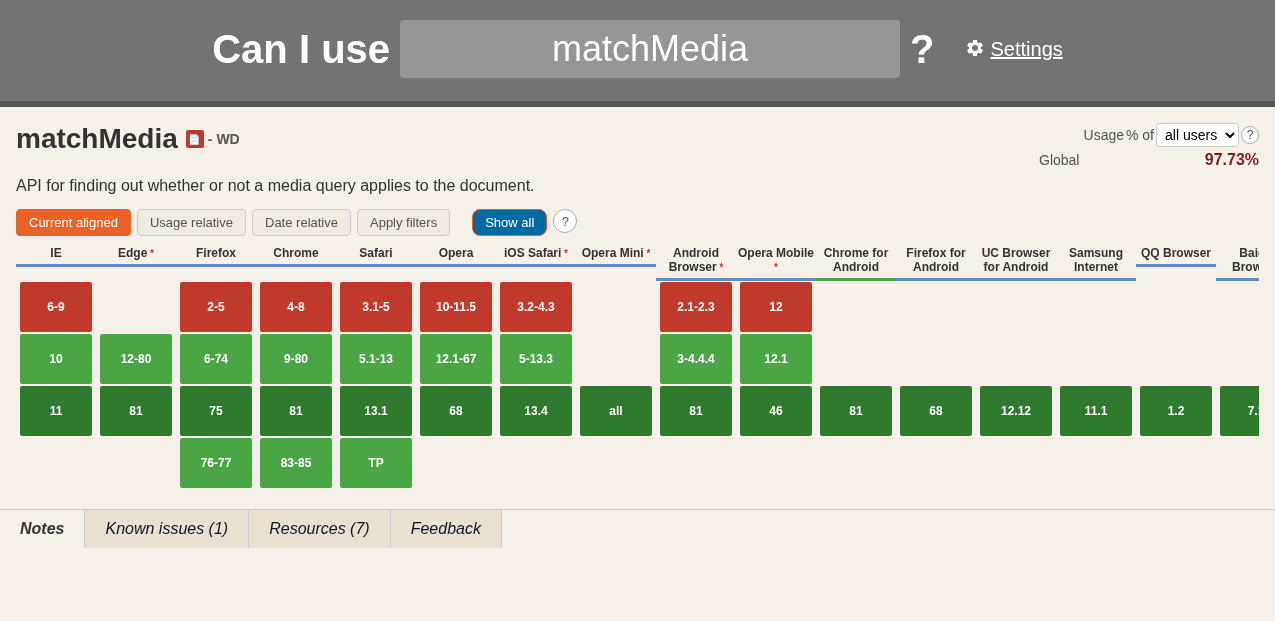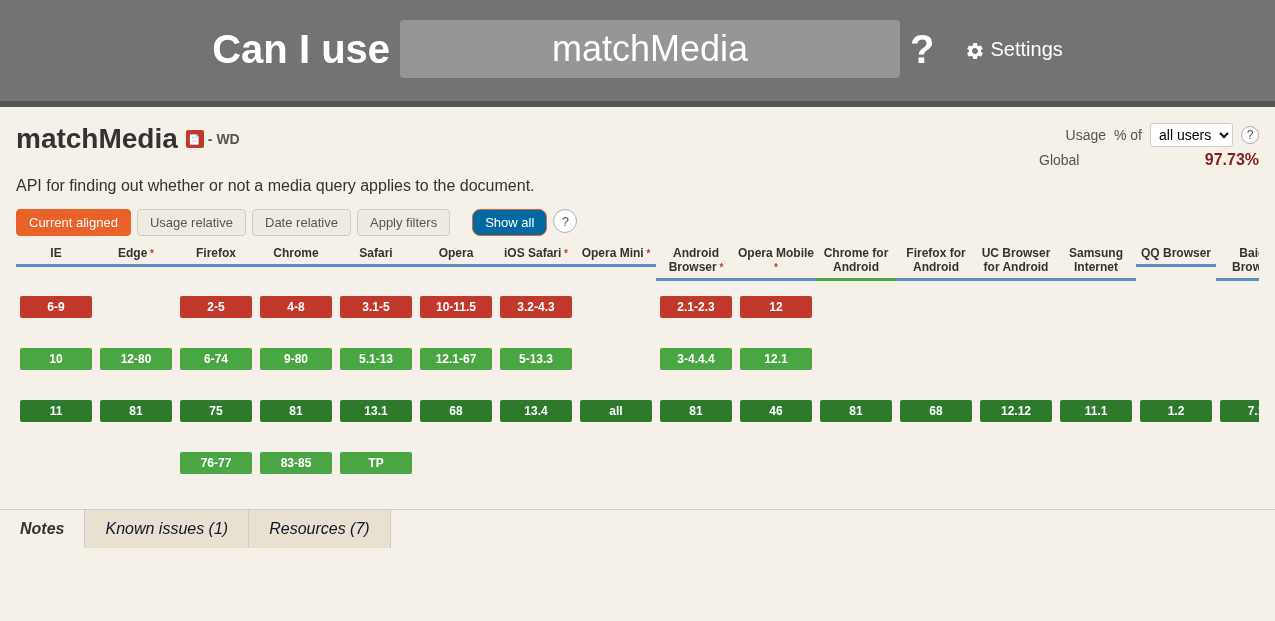--- a/index.html
+++ b/index.html
@@ -38,24 +38,25 @@
     .header-search-input::placeholder { color: rgba(255,255,255,0.7); }
     .header-question {
       font-size: 40px;
       color: white;
       font-weight: bold;
     }
     .header-settings {
       font-size: 20px;
       color: white;
       display: flex;
-      align-items: flex-end;
+      align-items: flex-start;
       gap: 6px;
       cursor: pointer;
       margin-left: 20px;
+      text-decoration: underline;
     }
     .header-results {
       font-size: 16px;
       color: white;
     }
 
     
     .separator {
       height: 6px;
       background: #555;
@@ -103,21 +104,21 @@
 
     
     .usage-panel {
       text-align: right;
       min-width: 220px;
     }
     .usage-row {
       display: flex;
       align-items: center;
       justify-content: flex-end;
-      gap: 8px;
+      gap: 2px;
       margin-bottom: 4px;
     }
     .usage-label { font-size: 14px; color: #555; }
     .usage-select {
       font-size: 14px;
       border: 1px solid #ccc;
       background: white;
       padding: 2px 4px;
       border-radius: 3px;
     }
@@ -238,27 +239,27 @@
     }
     .browser-header-line.green { background: #4aa544; }
     .browser-header-line.blue { background: #5c8ec5; }
 
     
     .version-cell {
       padding: 1px 2px;
     }
     .v-box {
       display: inline-block;
-      padding: 4px 2px;
+      padding: 18px 2px;
       font-size: 12px;
       font-weight: bold;
       border-radius: 2px;
       min-width: 72px;
       text-align: center;
-      margin: 15px 0;
+      margin: 1px 0;
       color: white;
     }
     .v-red { background: #c0392b; }
     .v-green { background: #4aa544; }
     .v-dark-green { background: #2d7a2d; }
     .v-empty { background: transparent; min-height: 28px; display: inline-block; }
 
     
     .bottom-tabs {
       display: flex;
@@ -450,13 +451,14 @@
         </tbody>
     </table>
   </div>
 
 </div>
 
 <div class="bottom-tabs" id="bottom-tabs">
 <div class="bottom-tab active">Notes</div>
     <div class="bottom-tab">Known issues (1)</div>
     <div class="bottom-tab">Resources (7)</div>
+    <div class="bottom-tab">Feedback</div>
   </div>
 
 </body></html>

